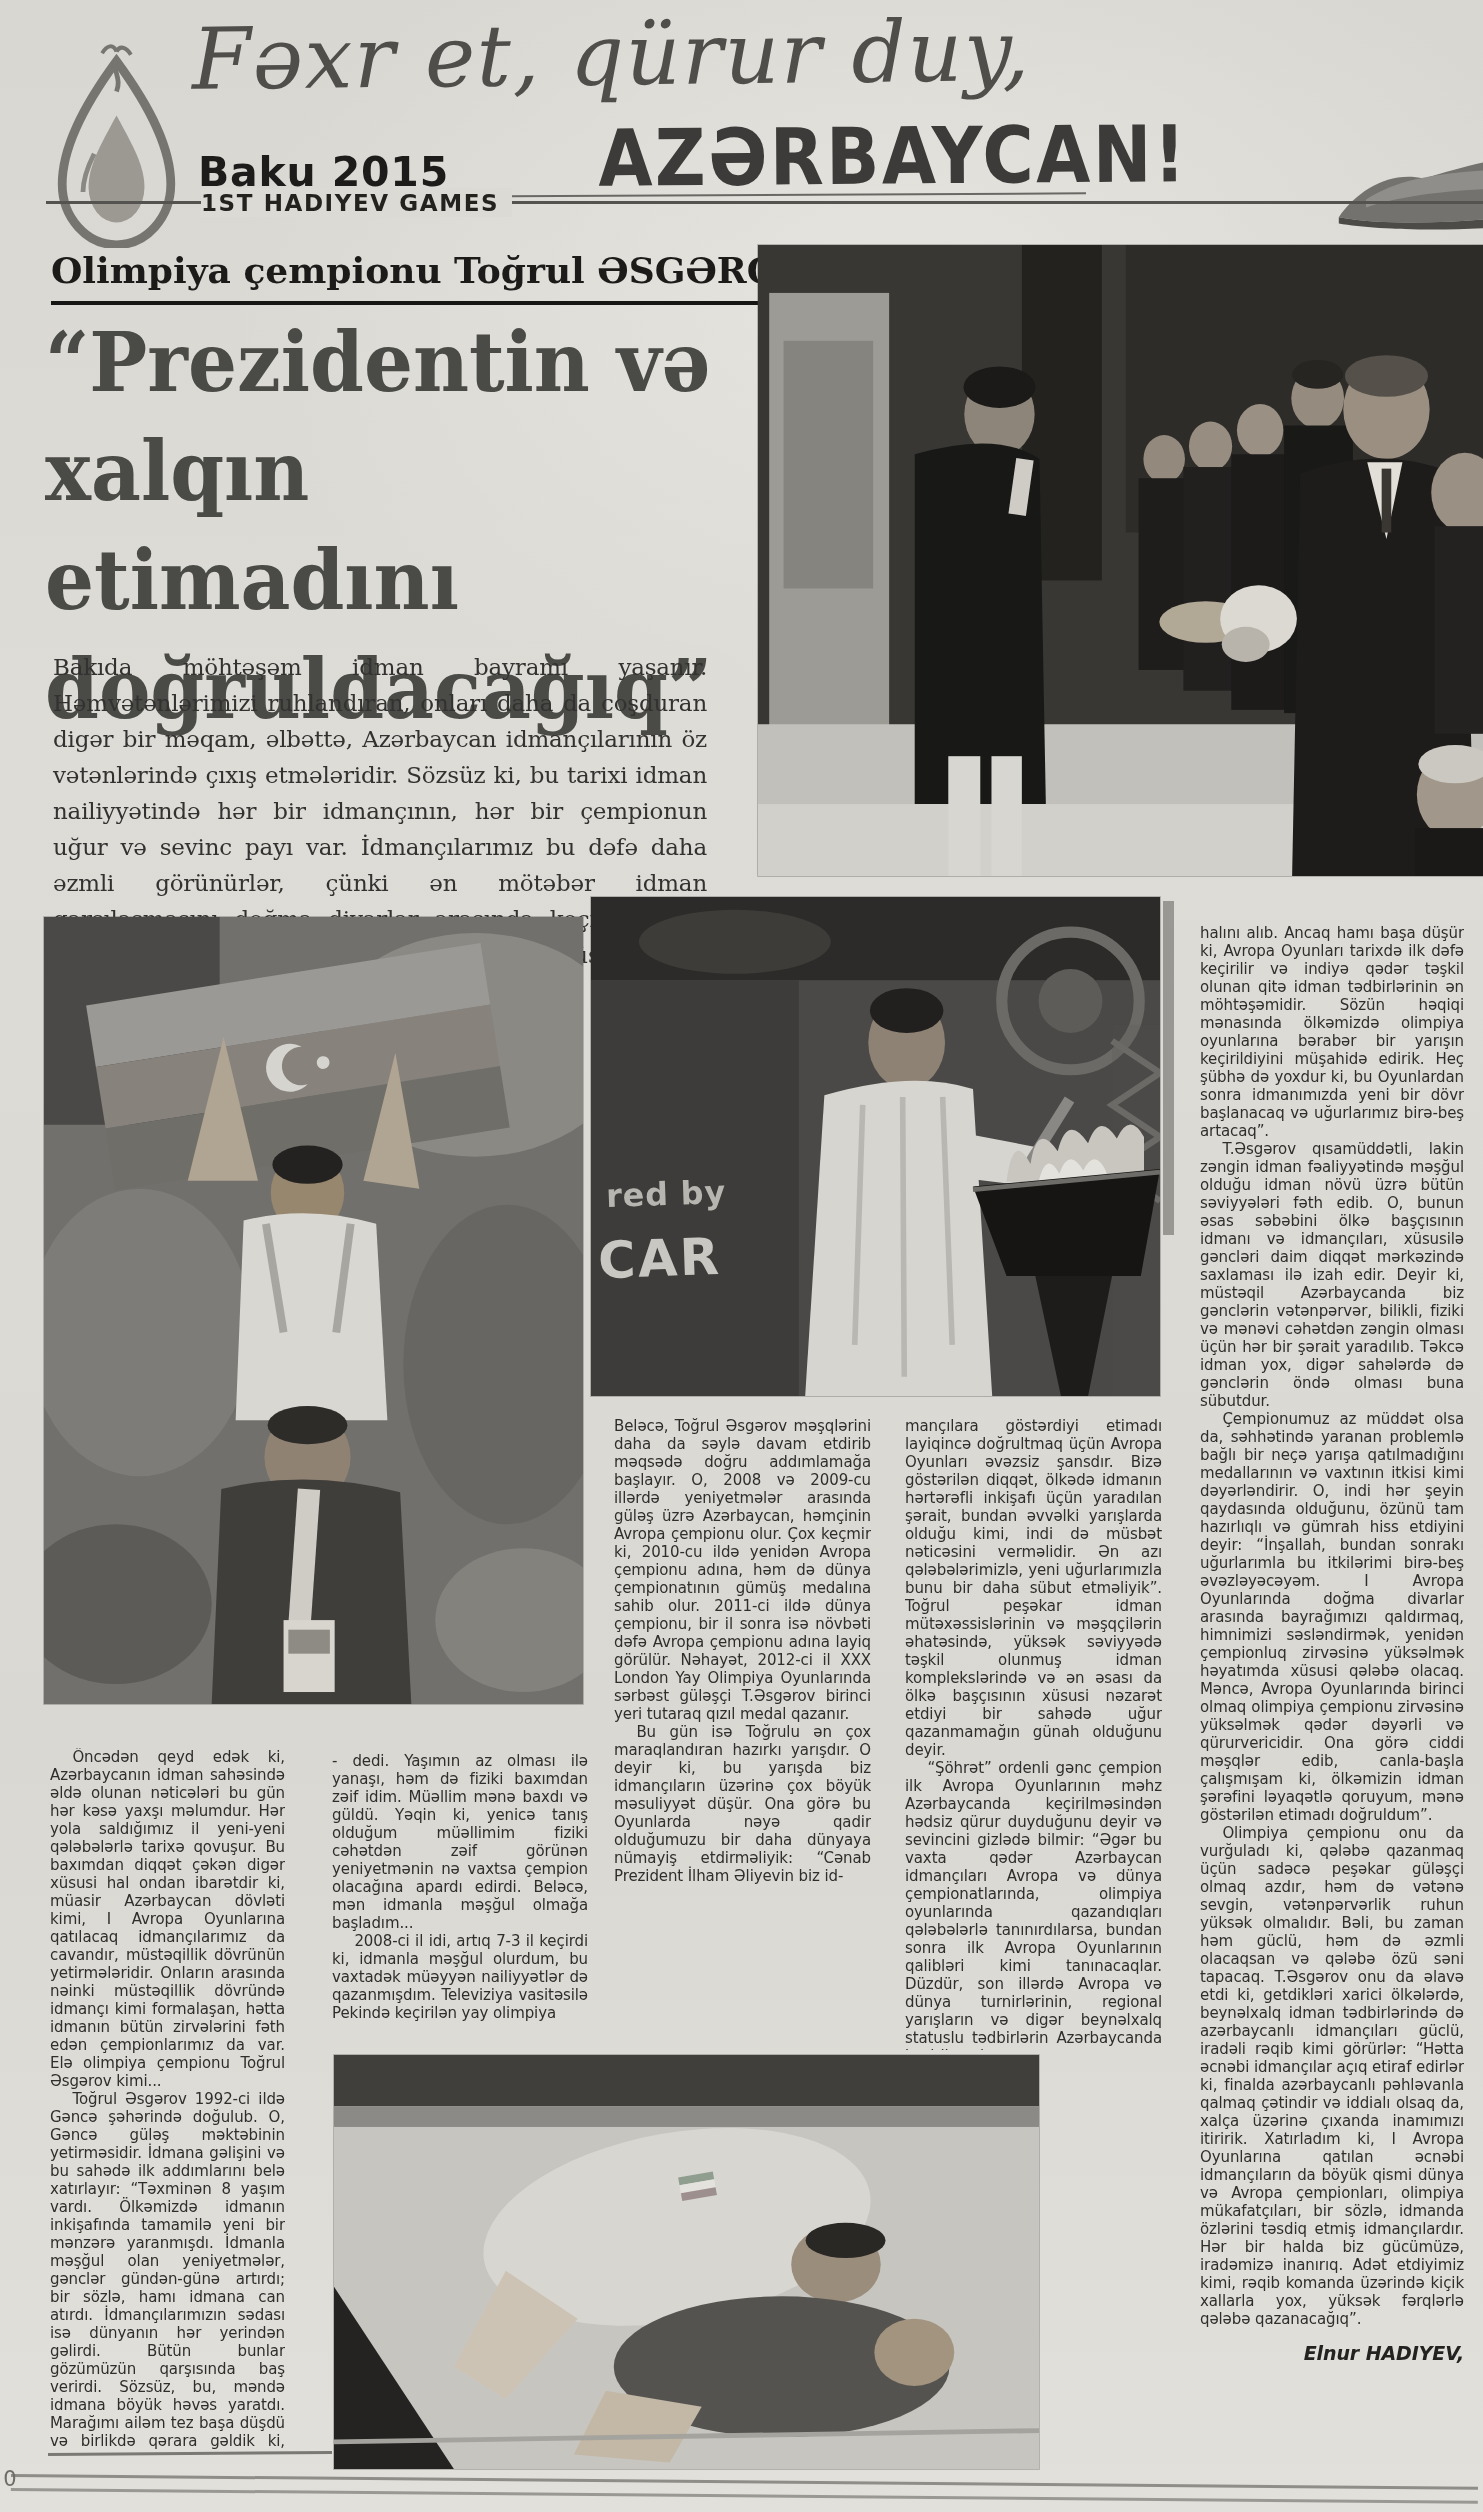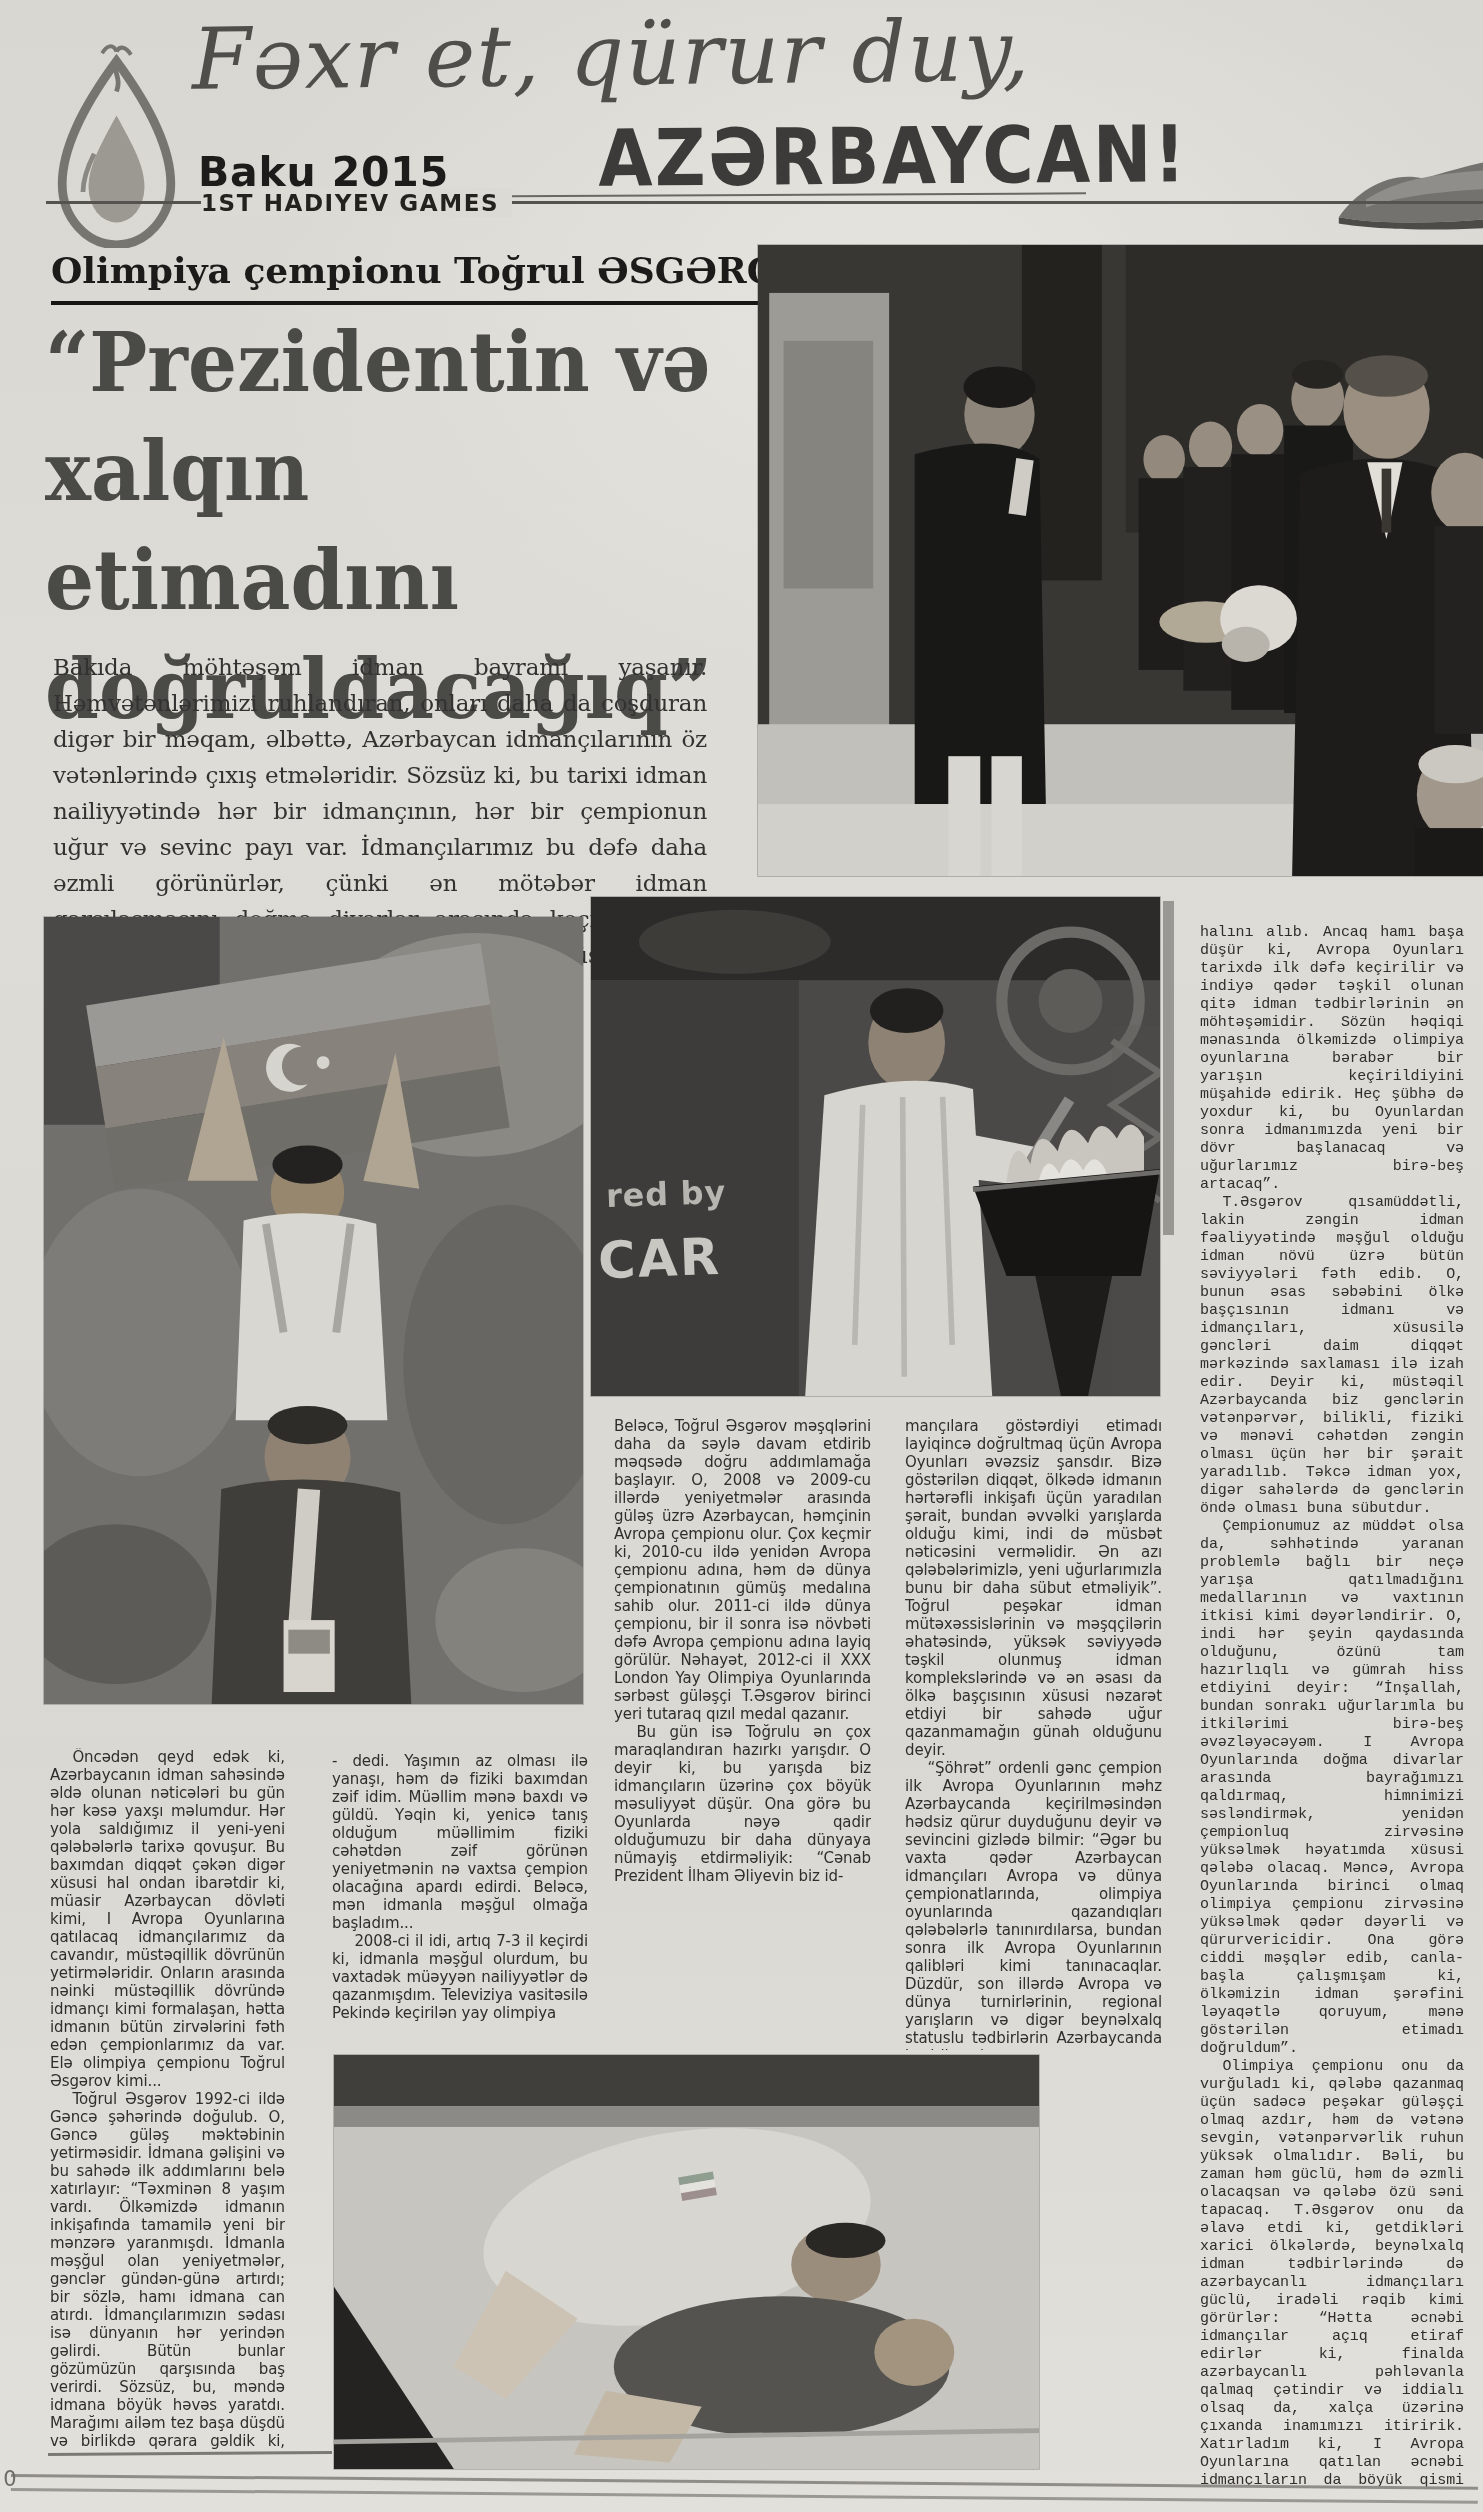--- a/index.html
+++ b/index.html
@@ -27,21 +27,21 @@
   .lead{left:53px;top:649px;width:654px;font-family:"DejaVu Serif","Liberation Serif",serif;
     font-size:23px;line-height:36px;color:#333231;text-align:justify;letter-spacing:-0.2px;}
   
   .col{font-size:15px;line-height:18px;text-align:justify;color:#2f2e2c;letter-spacing:-0.1px;overflow:hidden;}
   .col p{margin:0;text-indent:22.4px;}
   .col.flush p:first-child{text-indent:0;}
   .col1{left:50px;top:1748px;width:235px;height:703px;}
   .col2{left:332px;top:1752px;width:256px;height:297px;}
   .col3{left:614px;top:1417px;width:257px;height:633px;}
   .col4{left:905px;top:1417px;width:257px;height:633px;}
-  .col5{left:1200px;top:924px;width:264px;height:1565px;font-family:Liberation Mono, monospace;}
+  .col5{left:1200px;top:924px;width:264px;height:1565px;}
   .byline{margin-top:12.8px;text-align:right;font-weight:bold;font-style:italic;font-size:19px;line-height:24px;color:#232220;}
   
   .photo{position:absolute;overflow:hidden;box-shadow:0 0 0 0.8px rgba(60,58,55,.35);}
   .photo svg{display:block;width:100%;height:100%;}
   .ph-ceremony{left:758px;top:245px;width:726px;height:631px;}
   .ph-celebration{left:44px;top:917px;width:539px;height:787px;}
   .ph-cauldron{left:591px;top:897px;width:569px;height:499px;}
   .ph-wrestling{left:334px;top:2055px;width:705px;height:414px;}
   .sponsor1{left:606px;top:1175px;font-size:32px;font-weight:bold;color:#b7b5b0;letter-spacing:0.8px;transform:rotate(-2deg);}
   .sponsor2{left:598px;top:1229px;font-size:51px;font-weight:bold;color:#c9c7c2;letter-spacing:2.4px;transform:rotate(-2deg);}

